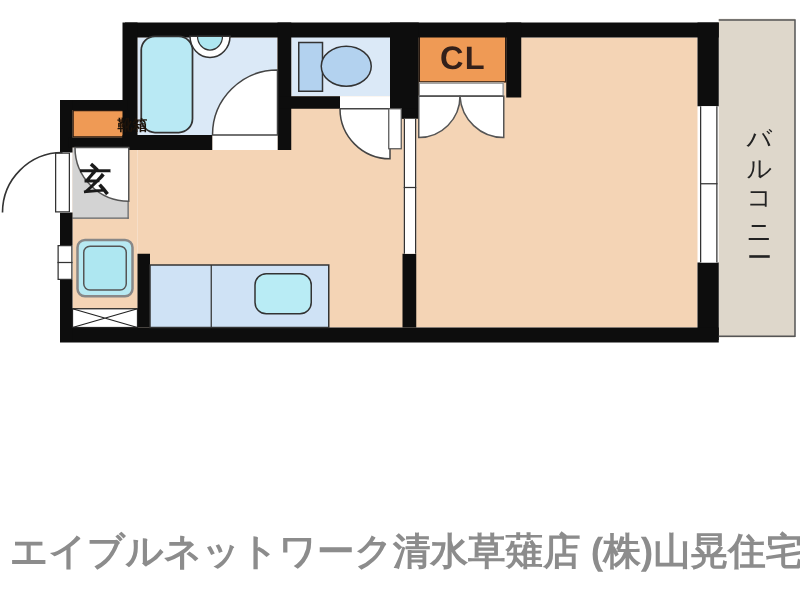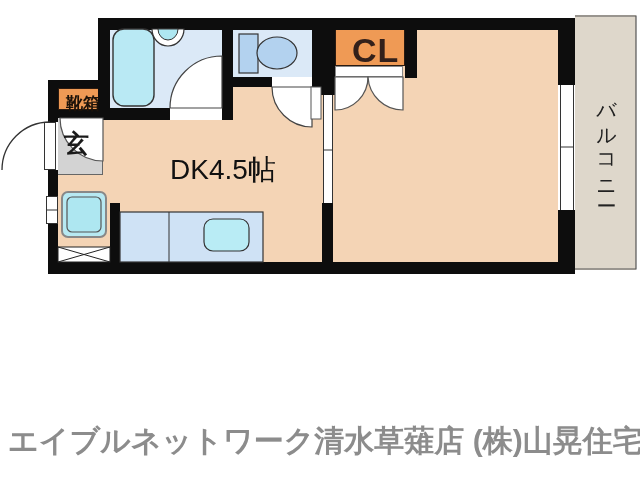--- a/index.html
+++ b/index.html
@@ -14,25 +14,25 @@
   #fixtures{position:absolute;left:0;top:0;z-index:4;}
   .lbl{position:absolute;z-index:5;color:#1a1a1a;white-space:nowrap;}
   .peach{background:#f4d4b5;}
   .wet{background:#dbe9f7;}
   .orange{background:#ef9a55;border:1px solid #2a1a10;box-sizing:border-box;}
   .gray{background:#d3d3d3;border-right:1px solid #666;border-bottom:1px solid #666;box-sizing:border-box;}
   .balcony{background:#ded7cb;}
   .cl-track{background:#fff;border:1px solid #888;box-sizing:border-box;}
   .win{border:1px solid #333;box-sizing:border-box;}
   .vline{border-left:1.5px solid #333;border-right:1.5px solid #333;box-sizing:border-box;}
-  .lbl-cl{font-size:34px;font-weight:600;letter-spacing:1px;color:#33201a;text-align:center;}
+  .lbl-cl{font-size:26px;font-weight:600;letter-spacing:1px;color:#33201a;text-align:center;}
   .lbl-room{font-size:27px;color:#111;}
   .lbl-dk{font-size:28px;color:#111;}
   .lbl-gen{font-size:25px;font-weight:700;}
-  .lbl-shoe{font-size:17px;font-weight:600;color:#1c1209;}
+  .lbl-shoe{font-size:12px;font-weight:600;color:#1c1209;margin-left:28px;}
   .lbl-balc{font-size:20px;letter-spacing:4px;writing-mode:vertical-rl;text-orientation:mixed;color:#222;}
   .caption{font-size:30px;font-weight:700;color:#8c8c8c;letter-spacing:0px;}
 </style>
 </head>
 <body>
 
 <div id="plan">
 
   <div class="floor peach abs" style="left:110px;top:30px;width:448px;height:232px;"></div>
   <div class="floor peach abs" style="left:58px;top:85px;width:52px;height:177px;"></div>
@@ -103,19 +103,18 @@
     <rect x="204" y="219" width="45" height="32" rx="9" fill="#b9ecf5" stroke="#333" stroke-width="1.2"></rect>
 
     <path d="M560,147 L574,147" stroke="#333" stroke-width="1"></path>
     <path d="M323,150 L333,150" stroke="#333" stroke-width="1"></path>
     <path d="M46,210 L58,210" stroke="#333" stroke-width="1"></path>
 
     <path d="M575,16 L636,16 L636,269 L575,269" fill="none" stroke="#555" stroke-width="1.2"></path>
   </svg>
 
   <div class="lbl lbl-cl" style="left:352px;top:31px;">CL</div>
-  <div class="lbl lbl-dk" style="left:170px;top:151px;">DK4.5帖</div>
   <div class="lbl lbl-gen" style="left:64px;top:127px;">玄</div>
   <div class="lbl lbl-shoe" style="left:66px;top:92px;">靴箱</div>
   <div class="lbl lbl-balc" style="left:594px;top:88px;">バルコニー</div>
 </div>
 
 <div class="lbl caption" style="left:8px;top:421px;">エイブルネットワーク清水草薙店 (株)山晃住宅</div>
 
 </body></html>

